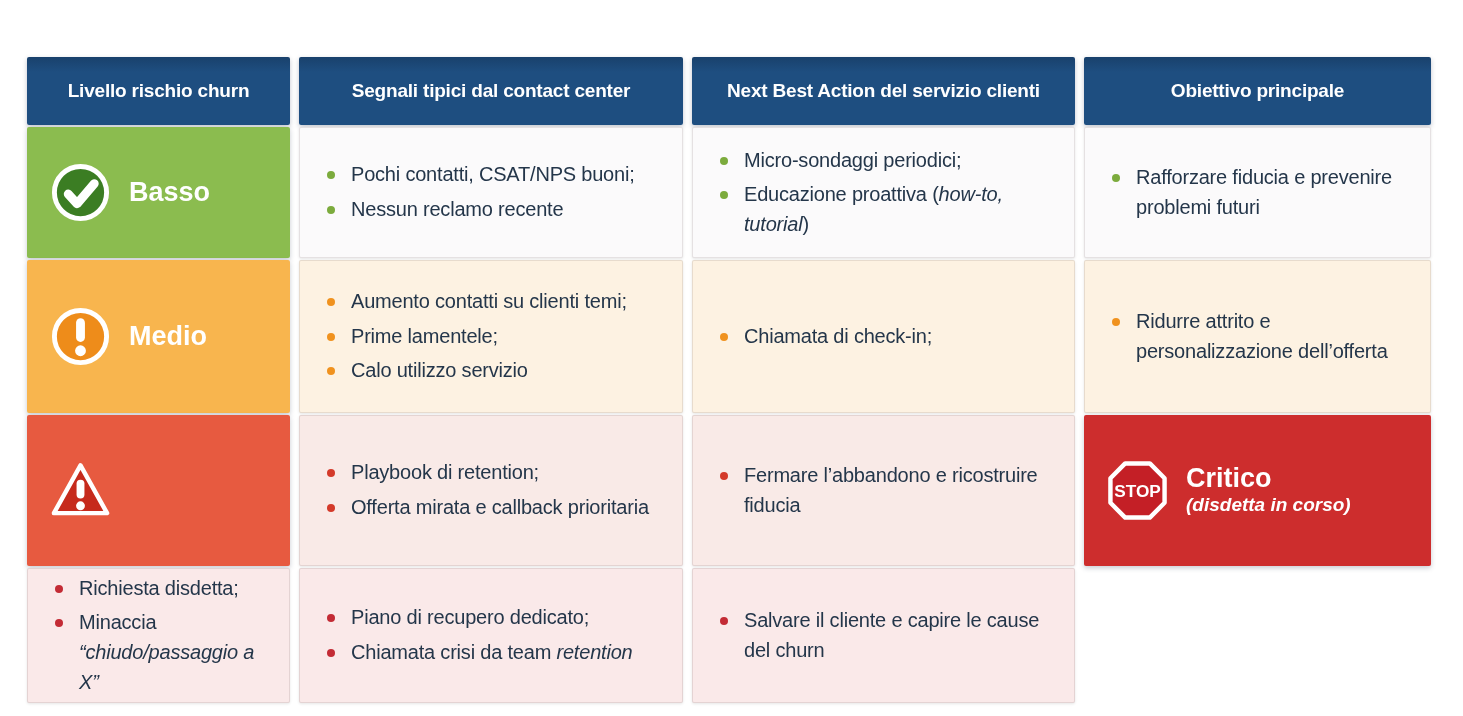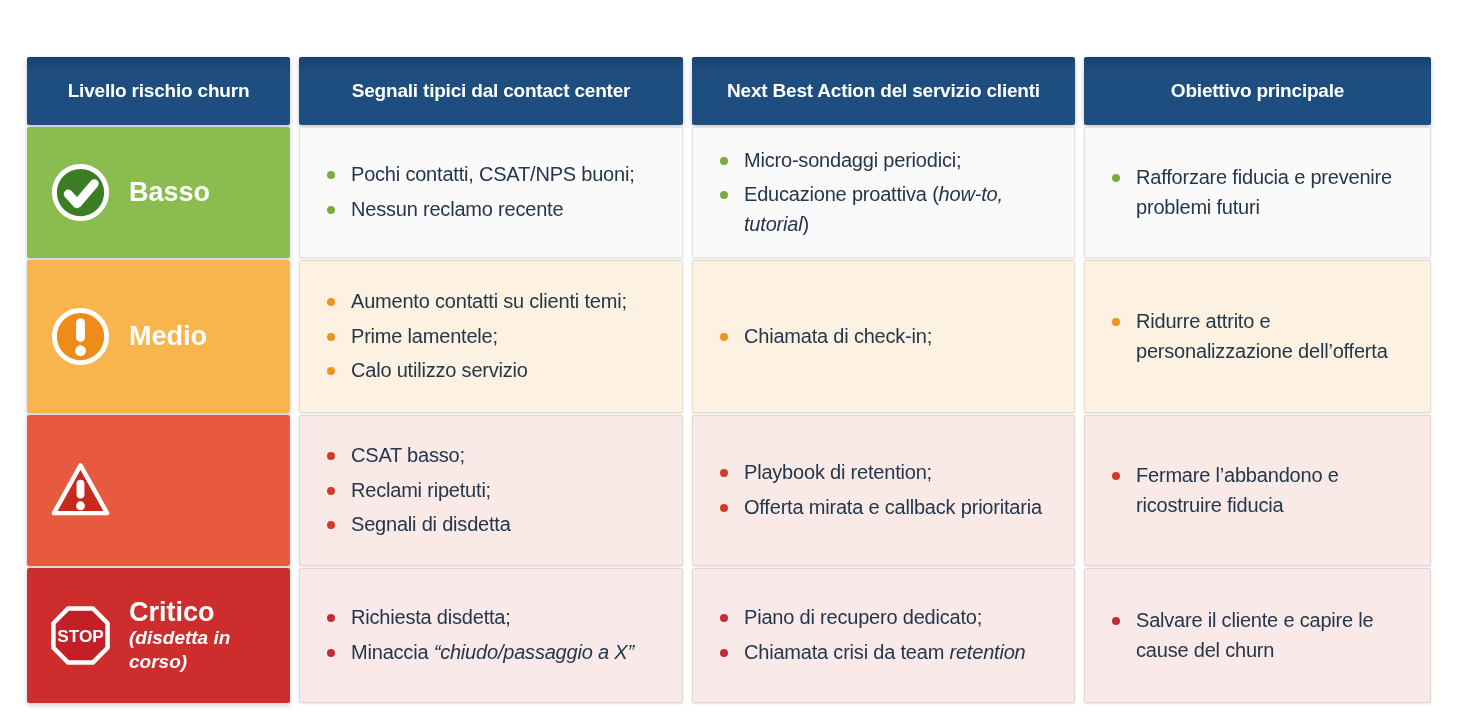--- a/index.html
+++ b/index.html
@@ -138,27 +138,20 @@
 
   <div class="lcell" data-row="2" style="--label-bg: #e75a40; --content-bg: #f9eae7; --bullet: #d43a2a; --icon-fill: #c62a1c;">
     <svg class="lvl-icon" viewBox="0 0 64 64">
       <path d="M32 6.5 L59 55 H5 Z" style="fill:var(--icon-fill)" stroke="#ffffff" stroke-width="4.5" stroke-linejoin="round"></path>
       <rect x="28" y="21" width="8" height="19" rx="4" fill="#ffffff"></rect>
       <circle cx="32" cy="47.5" r="4.5" fill="#ffffff"></circle>
     </svg>
   </div>
   <div class="ccell" data-row="2" style="--label-bg: #e75a40; --content-bg: #f9eae7; --bullet: #d43a2a; --icon-fill: #c62a1c;">
     <ul>
-        <li><span>CSAT basso;</span></li>
-        <li><span>Reclami ripetuti;</span></li>
-        <li><span>Segnali di disdetta</span></li>
-      </ul>
-  </div>
-  <div class="ccell" data-row="2" style="--label-bg: #e75a40; --content-bg: #f9eae7; --bullet: #d43a2a; --icon-fill: #c62a1c;">
-    <ul>
         <li><span>Playbook di retention;</span></li>
         <li><span>Offerta mirata e callback prioritaria</span></li>
       </ul>
   </div>
   <div class="ccell" data-row="2" style="--label-bg: #e75a40; --content-bg: #f9eae7; --bullet: #d43a2a; --icon-fill: #c62a1c;">
     <ul>
         <li><span>Fermare l’abbandono e ricostruire fiducia</span></li>
       </ul>
   </div>
 

